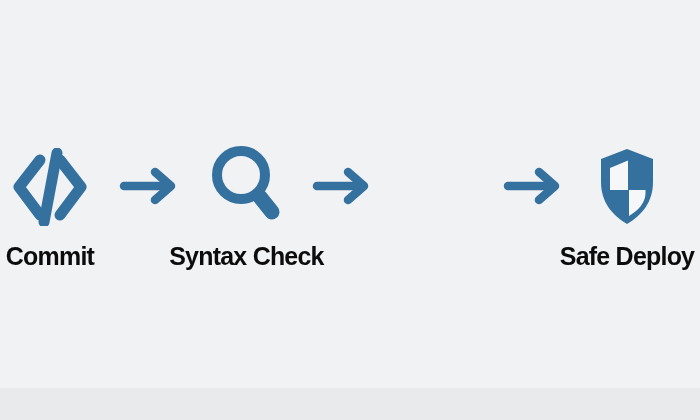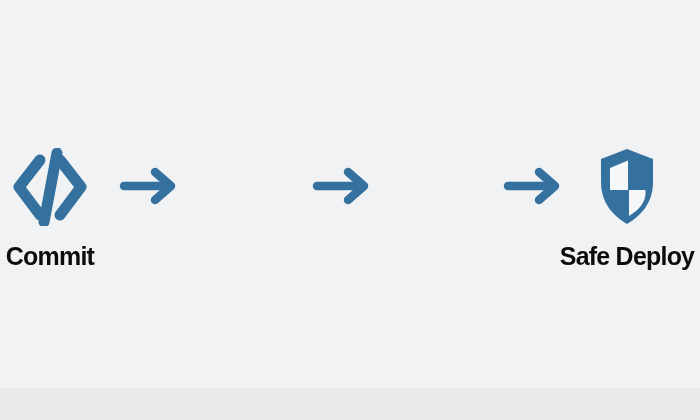--- a/index.html
+++ b/index.html
@@ -70,20 +70,29 @@
     <div class="step-label">Commit</div>
   </div>
 
   <div class="flow-arrow arrow-1">
     <svg width="60" height="44" viewBox="0 0 60 44" fill="none" stroke="currentColor" stroke-width="8.5" stroke-linecap="round" stroke-linejoin="round">
       <line x1="5" y1="22" x2="49" y2="22"></line>
       <polyline points="36,8 52,22 36,36"></polyline>
     </svg>
   </div>
 
+  <div class="step step-2">
+    <div class="icon-box">
+      <svg width="70" height="84" viewBox="0 0 70 84" fill="none">
+        <circle cx="30" cy="30" r="24" stroke="currentColor" stroke-width="10"></circle>
+        <line x1="49" y1="52" x2="61" y2="67" stroke="currentColor" stroke-width="15" stroke-linecap="round"></line>
+      </svg>
+    </div>
+    <div class="step-label">Syntax Check</div>
+  </div>
 
   <div class="flow-arrow arrow-2">
     <svg width="60" height="44" viewBox="0 0 60 44" fill="none" stroke="currentColor" stroke-width="8.5" stroke-linecap="round" stroke-linejoin="round">
       <line x1="5" y1="22" x2="49" y2="22"></line>
       <polyline points="36,8 52,22 36,36"></polyline>
     </svg>
   </div>
 
 
   <div class="flow-arrow arrow-3">

